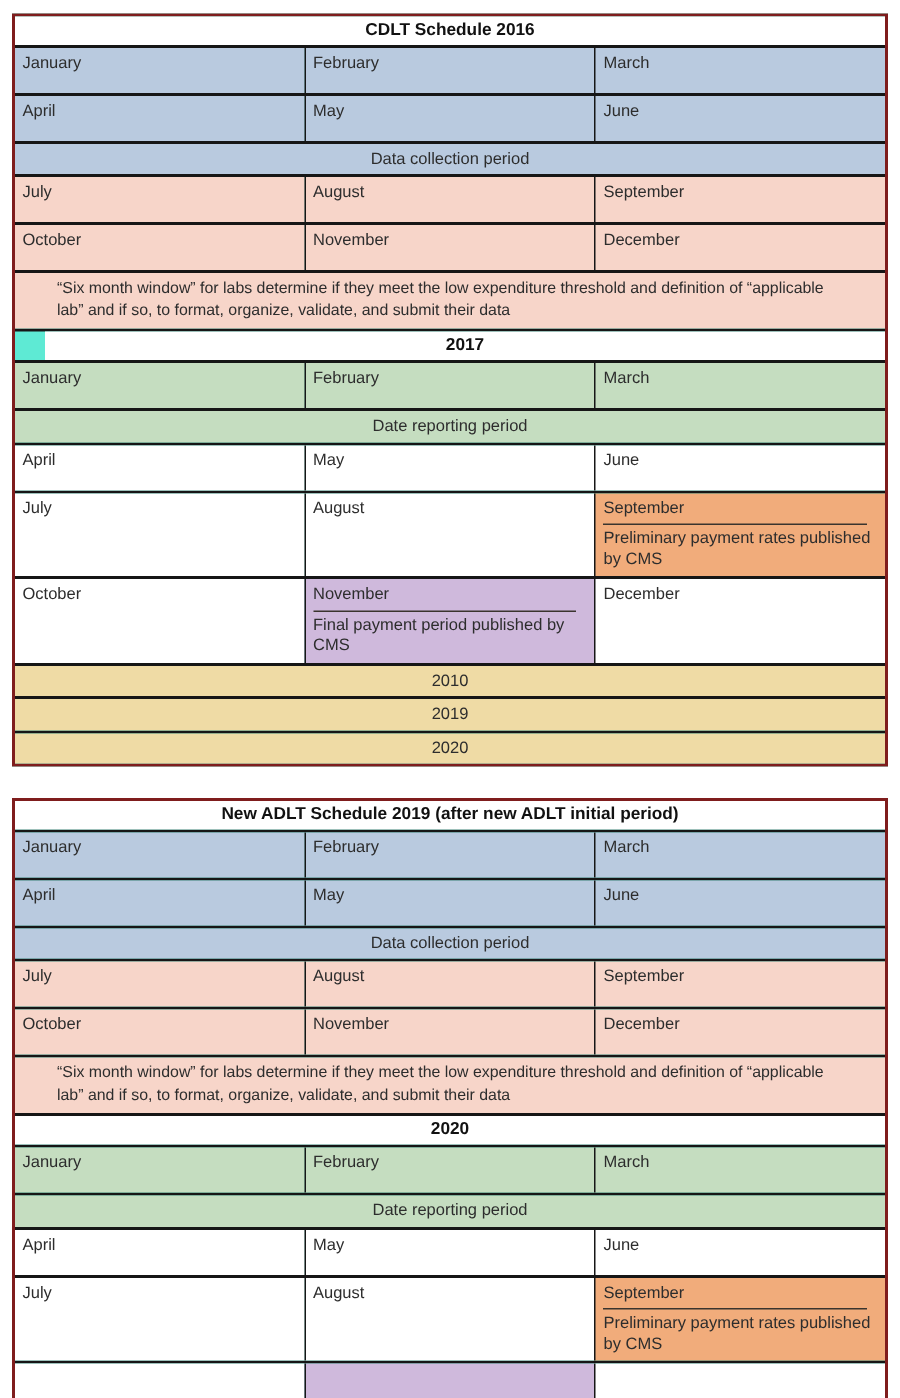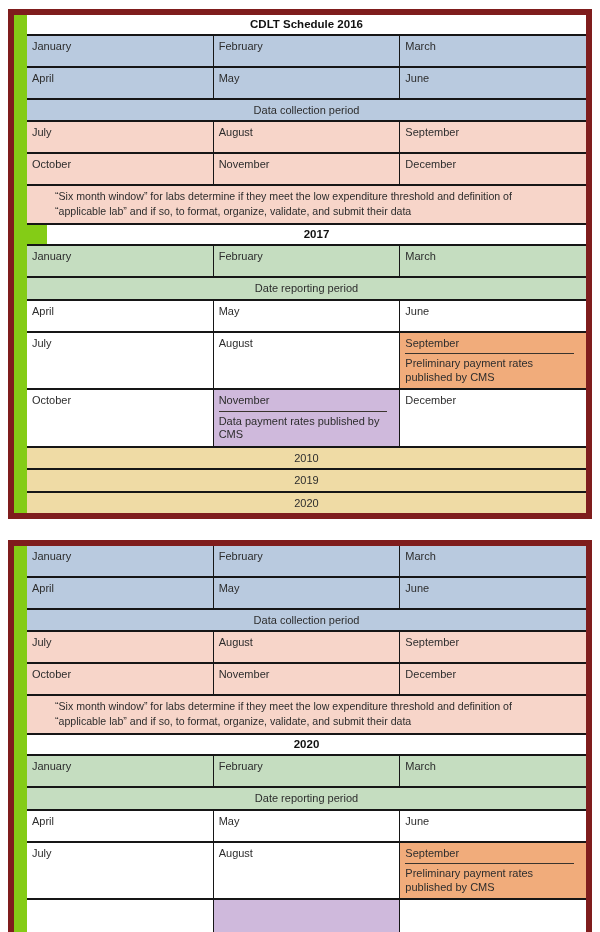--- a/index.html
+++ b/index.html
@@ -5,24 +5,23 @@
   * { box-sizing: border-box; margin: 0; padding: 0; }
   html, body {
     width: 600px;
     background: #ffffff;
     font-family: "Liberation Sans", "DejaVu Sans", sans-serif;
     color: #2d2d2d;
   }
   body { padding: 9px 8px 8px; }
 
   .schedule-table {
-    border: 6px solid #7f1d1d;
+    border: 2px solid #7f1d1d;
     margin-bottom: 21px;
-    background: #84cc16;
-    padding-left: 13px;
+    background: #5eead4;
   }
   .schedule-table:last-child { margin-bottom: 0; }
 
   .row { display: flex; border-top: 2px solid #161616; }
   .row:first-child { border-top: none; }
 
   .cell {
     flex: 1 1 0;
     border-left: 1px solid #161616;
     padding: 3px 5px 4px;
@@ -99,34 +98,37 @@
         <div class="cell" style="background: rgb(255, 255, 255);"><span>May</span></div>
         <div class="cell" style="background: rgb(255, 255, 255);"><span>June</span></div>
       </div>
       <div class="row row-months-note">
         <div class="cell" style="background: rgb(255, 255, 255);"><span>July</span></div>
         <div class="cell" style="background: rgb(255, 255, 255);"><span>August</span></div>
         <div class="cell" style="background: rgb(241, 172, 123);"><span>September</span><div class="divider"></div><span class="note-text">Preliminary payment rates published by CMS</span></div>
       </div>
       <div class="row row-months-note">
         <div class="cell" style="background: rgb(255, 255, 255);"><span>October</span></div>
-        <div class="cell" style="background: rgb(207, 185, 220);"><span>November</span><div class="divider"></div><span class="note-text">Data payment rates published by CMS</span></div>
+        <div class="cell" style="background: rgb(207, 185, 220);"><span>November</span><div class="divider"></div><span class="note-text">Final payment period published by CMS</span></div>
         <div class="cell" style="background: rgb(255, 255, 255);"><span>December</span></div>
       </div>
       <div class="row row-span">
         <div class="cell" style="background: rgb(239, 219, 165);">2010</div>
       </div>
       <div class="row row-span">
         <div class="cell" style="background: rgb(239, 219, 165);">2019</div>
       </div>
       <div class="row row-span">
         <div class="cell" style="background: rgb(239, 219, 165);">2020</div>
       </div>
     </div>
     <div class="schedule-table">
+      <div class="row row-title">
+        <div class="cell" style="background: rgb(255, 255, 255);">New ADLT Schedule 2019 (after new ADLT initial period)</div>
+      </div>
       <div class="row row-months">
         <div class="cell" style="background: rgb(185, 202, 223);"><span>January</span></div>
         <div class="cell" style="background: rgb(185, 202, 223);"><span>February</span></div>
         <div class="cell" style="background: rgb(185, 202, 223);"><span>March</span></div>
       </div>
       <div class="row row-months">
         <div class="cell" style="background: rgb(185, 202, 223);"><span>April</span></div>
         <div class="cell" style="background: rgb(185, 202, 223);"><span>May</span></div>
         <div class="cell" style="background: rgb(185, 202, 223);"><span>June</span></div>
       </div>

